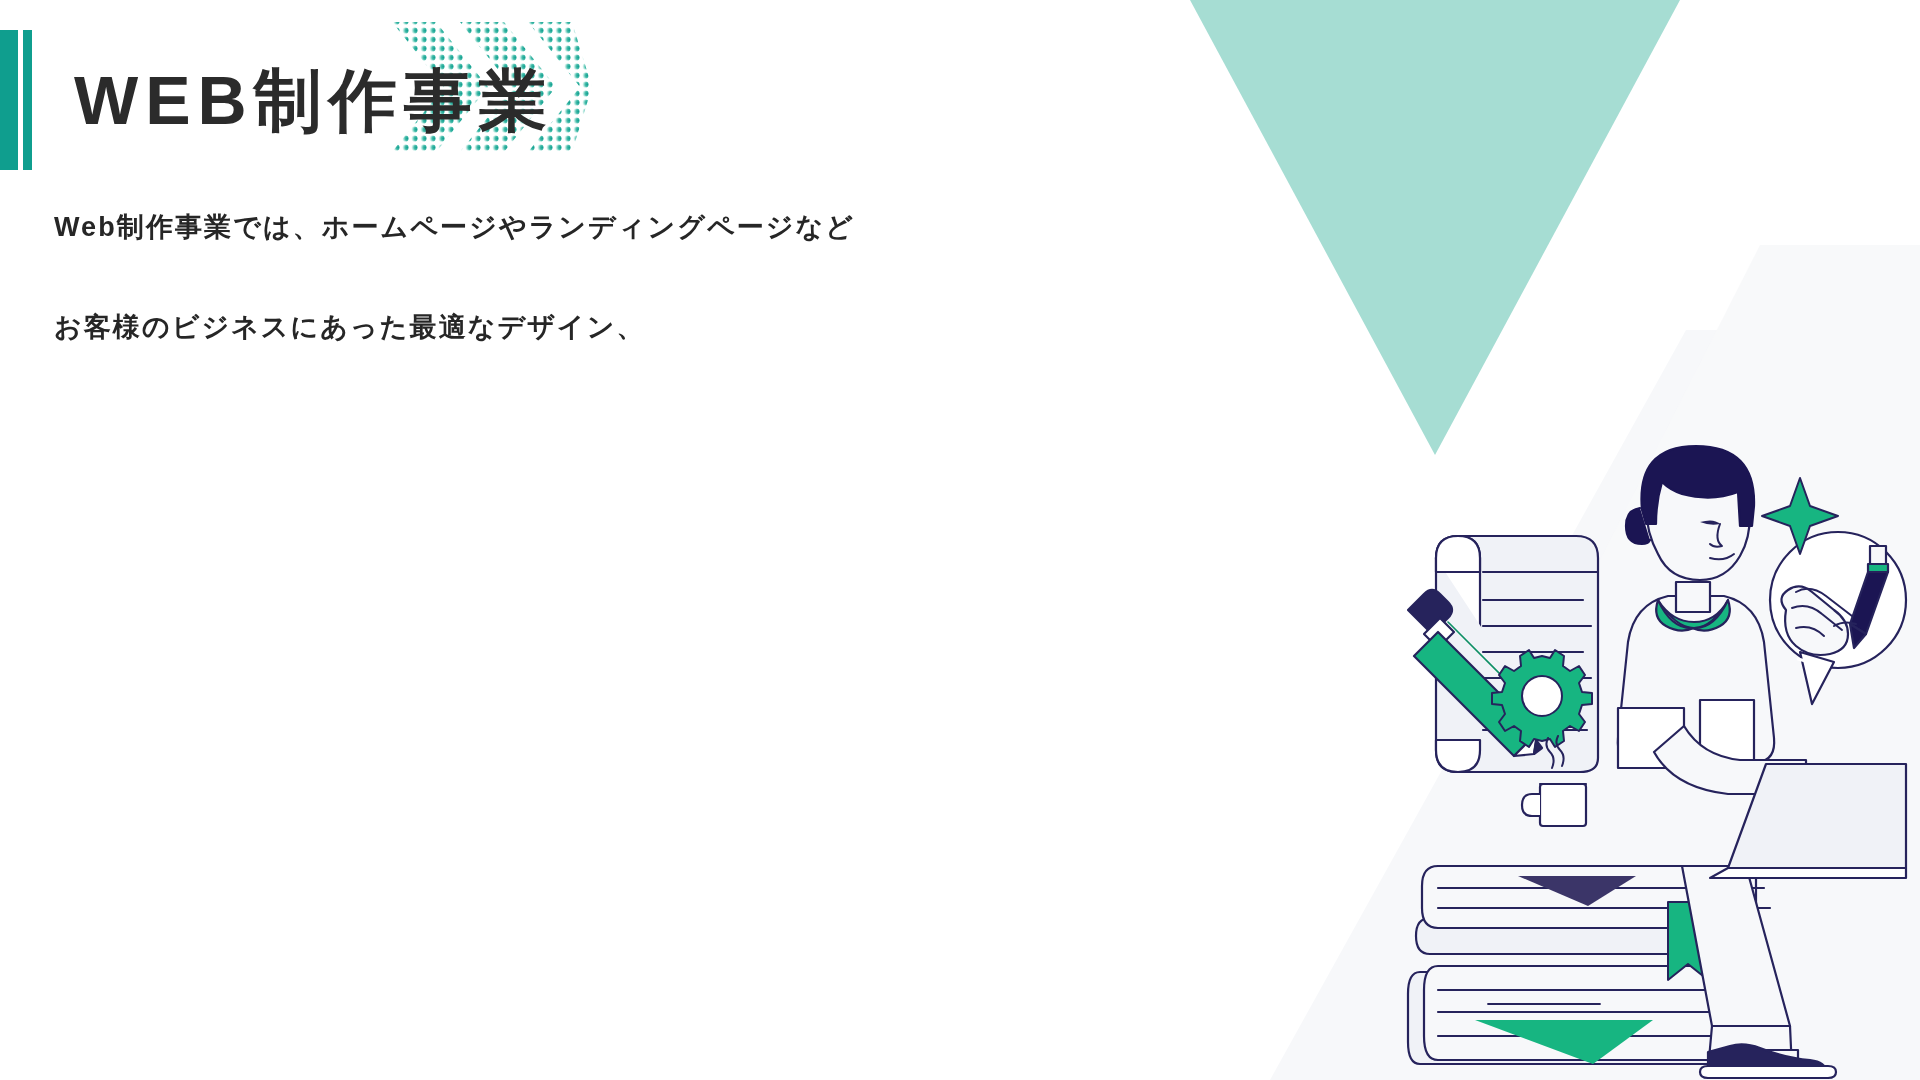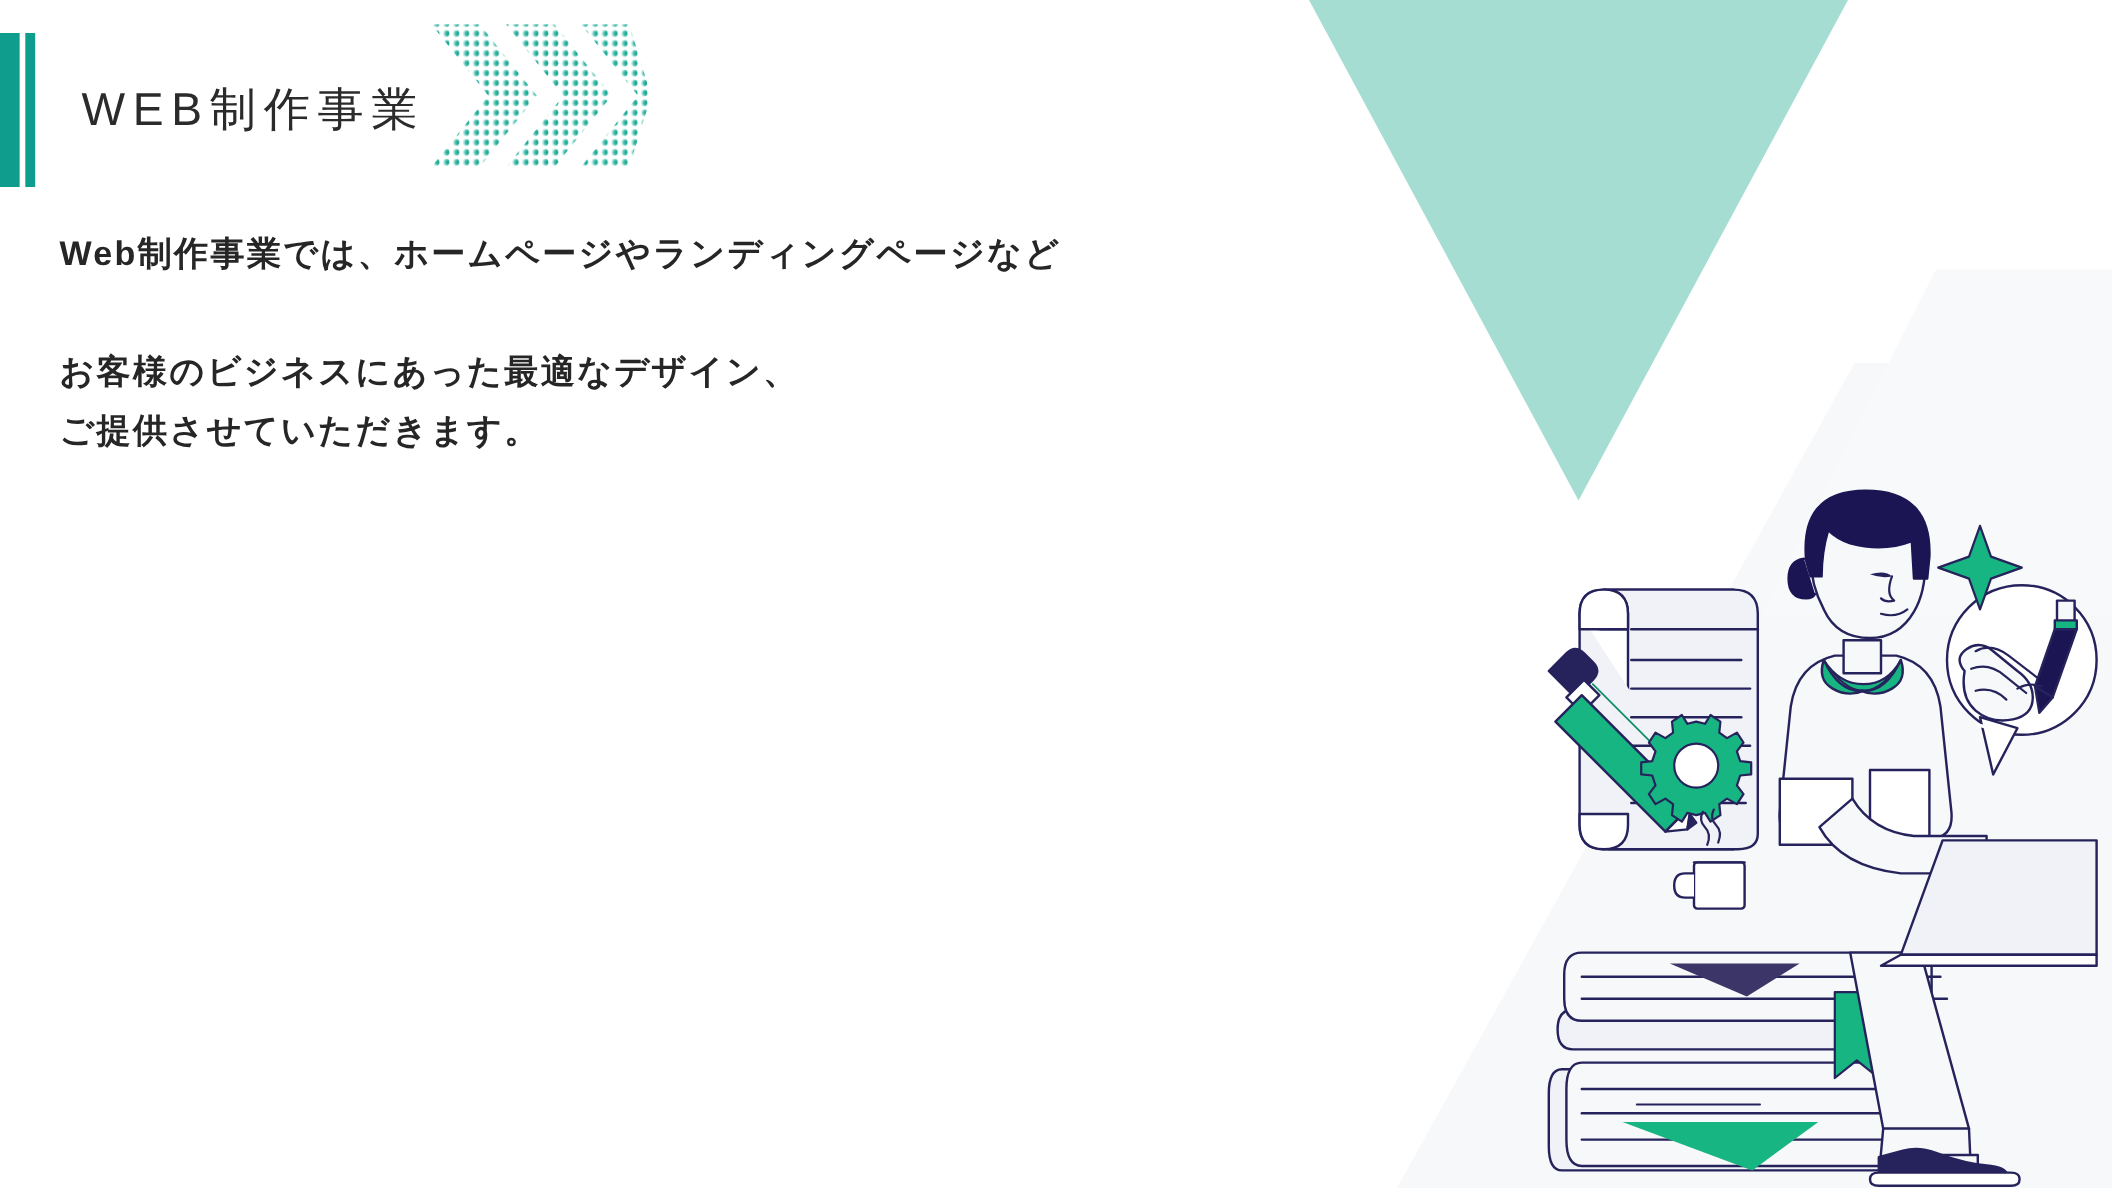--- a/index.html
+++ b/index.html
@@ -52,22 +52,22 @@
     width: 9px;
     background: #0f9e8e;
   }
   .header-title-wrap {
     position: relative;
     display: flex;
     align-items: center;
     height: 140px;
   }
   .header-title {
-    font-size: 42px;
-    font-weight: 400;
+    font-size: 68px;
+    font-weight: 700;
     color: #2b2b2b;
     letter-spacing: 7px;
     white-space: nowrap;
     line-height: 1;
     position: relative;
     z-index: 3;
     text-align: center;
   }
   .header-dots {
     position: absolute;
@@ -79,21 +79,21 @@
   }
 
   
   .copy {
     position: absolute;
     left: 54px;
     top: 204px;
     z-index: 4;
   }
   .para {
-    font-size: 31px;
+    font-size: 27px;
     font-weight: 700;
     color: #262626;
     letter-spacing: 2.1px;
     line-height: 1.72;
     white-space: nowrap;
   }
   .para + .para {
     margin-top: 54px;
   }
   .para-line {
@@ -161,21 +161,20 @@
       <div class="header-title">WEB制作事業</div>
     </div>
   </div>
 
   <div class="copy">
     <div class="para">
       <span class="para-line">Web制作事業では、ホームページやランディングページなど</span>
     </div>
     <div class="para">
       <span class="para-line">お客様のビジネスにあった最適なデザイン、</span>
-      <span class="para-line">ご提供させていただきます。</span>
     </div>
   </div>
 
   <div class="illustration">
     <svg width="520" height="720" viewBox="0 0 520 720" xmlns="http://www.w3.org/2000/svg">
       <g fill="none" stroke="#26235c" stroke-width="2.2" stroke-linecap="round" stroke-linejoin="round">
 
         <g>
           <path d="M36 198 q0 -22 22 -22 l118 0 q-20 4 -20 22 l0 14 l-100 0
                    q-20 0 -20 -14 z" fill="#f0f2f7"></path>

